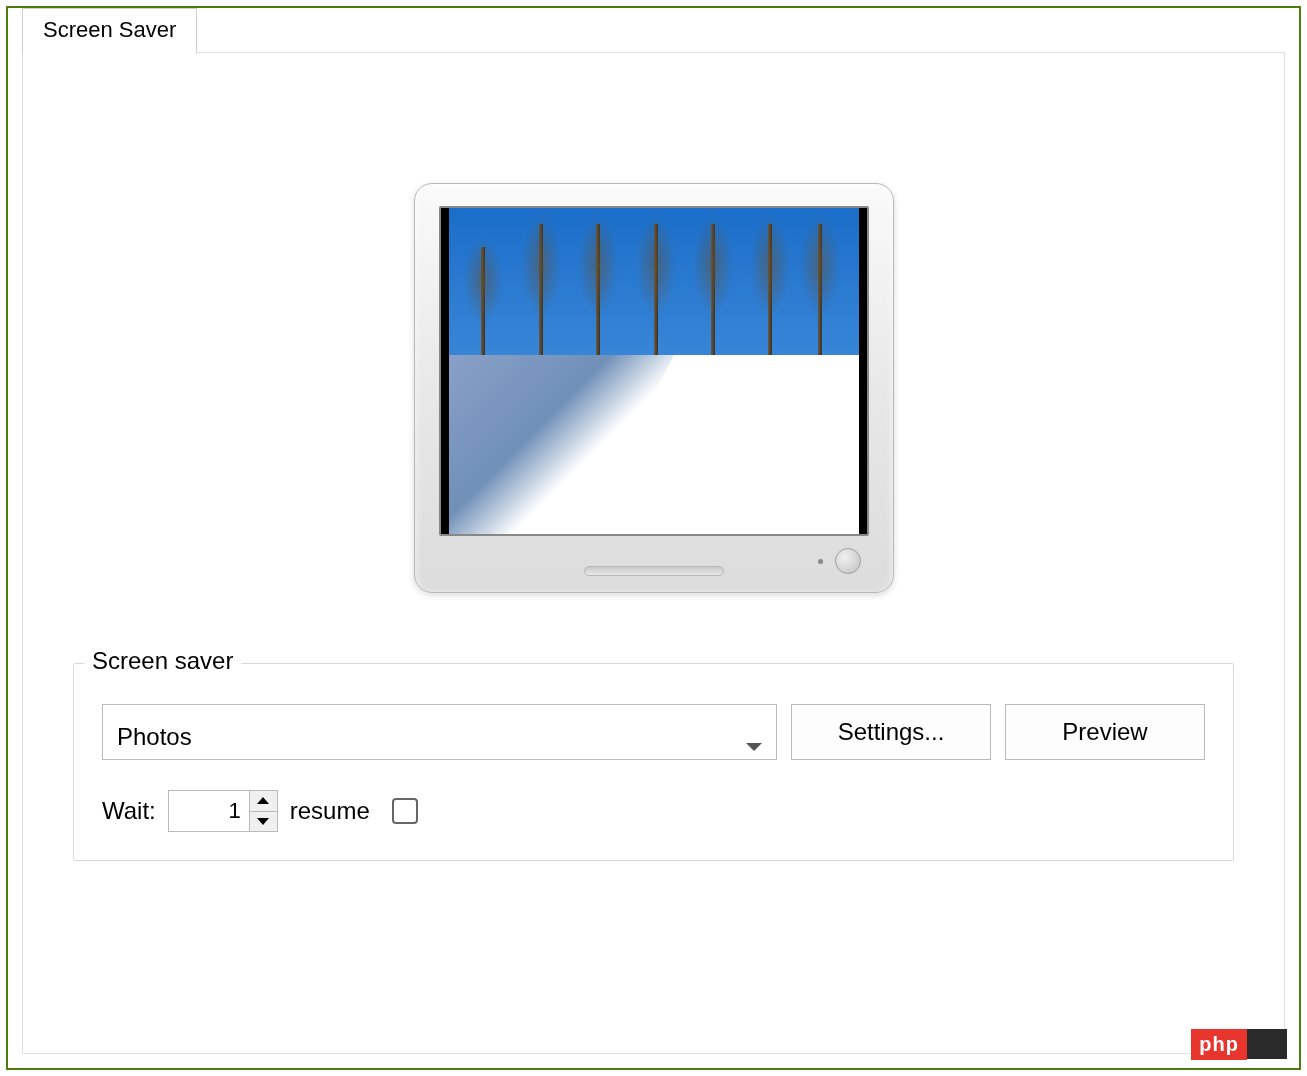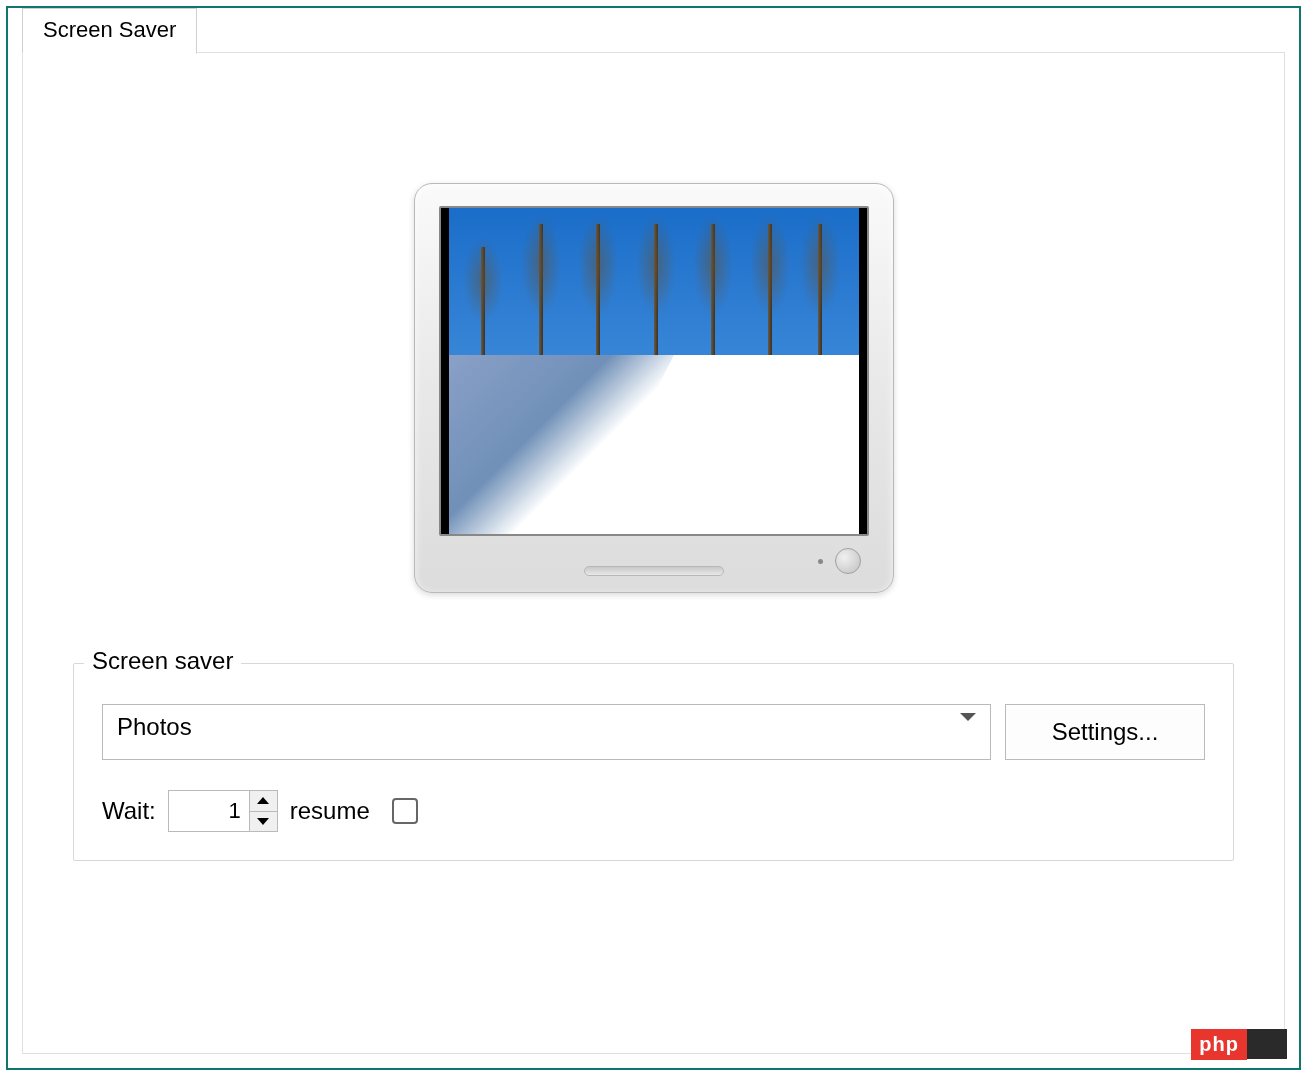--- a/index.html
+++ b/index.html
@@ -13,21 +13,21 @@
       width: 1307px;
       height: 1076px;
       position: relative;
     }
     .window-frame {
       position: absolute;
       top: 6px;
       left: 6px;
       right: 6px;
       bottom: 6px;
-      border: 2px solid #0f766e;
+      border: 2px solid #4d7c0f;
       background: #fff;
     }
     .tab-area {
       position: relative;
     }
     .tab {
       position: absolute;
       top: 0;
       left: 14px;
       background: #fff;
@@ -173,21 +173,21 @@
     }
     .controls-row {
       display: flex;
       align-items: stretch;
       gap: 14px;
       margin-bottom: 30px;
     }
     .dropdown {
       flex: 1;
       display: flex;
-      align-items: flex-start;
+      align-items: flex-end;
       justify-content: space-between;
       border: 1px solid #bababa;
       background: #fff;
       padding: 8px 14px;
       font-size: 24px;
       cursor: pointer;
       height: 56px;
     }
     .chevron {
       width: 0;
@@ -327,20 +327,23 @@
       <div class="group-label">Screen saver</div>
 
       <div class="controls-row">
         <div class="dropdown">
           <span>Photos</span>
           <span class="chevron"></span>
         </div>
         <button class="btn">
           <span>Settings...</span>
         </button>
+        <button class="btn">
+          <span>Preview</span>
+        </button>
       </div>
 
       <div class="wait-row">
         <span>Wait:</span>
         <div class="spinner-box">
           <input class="spinner-input" value="1" style="">
           <div class="spinner-buttons">
             <div class="spin-btn">
               <div class="arrow-up"></div>
             </div>

